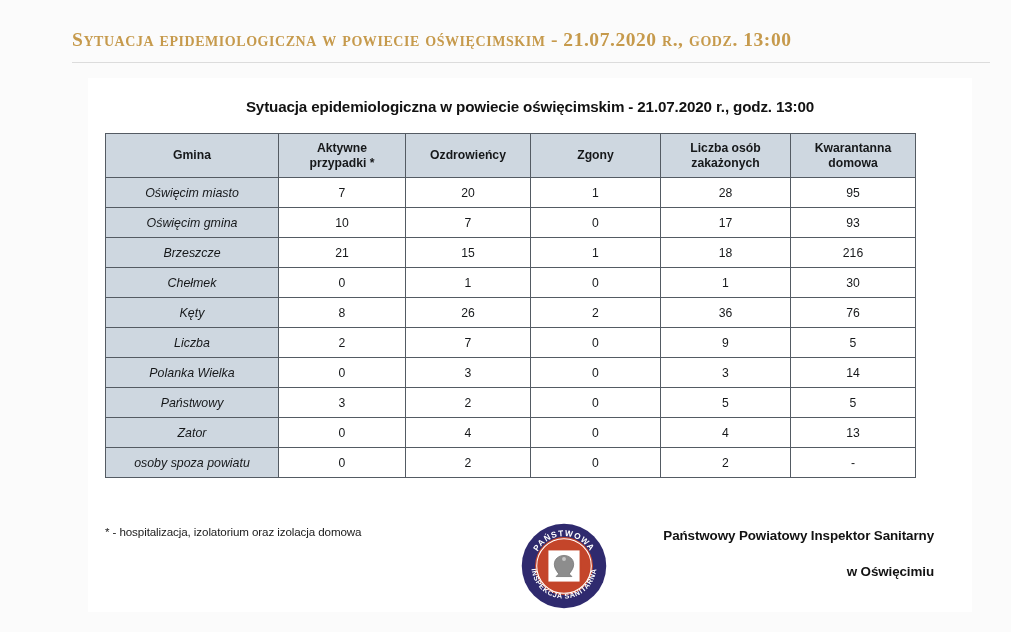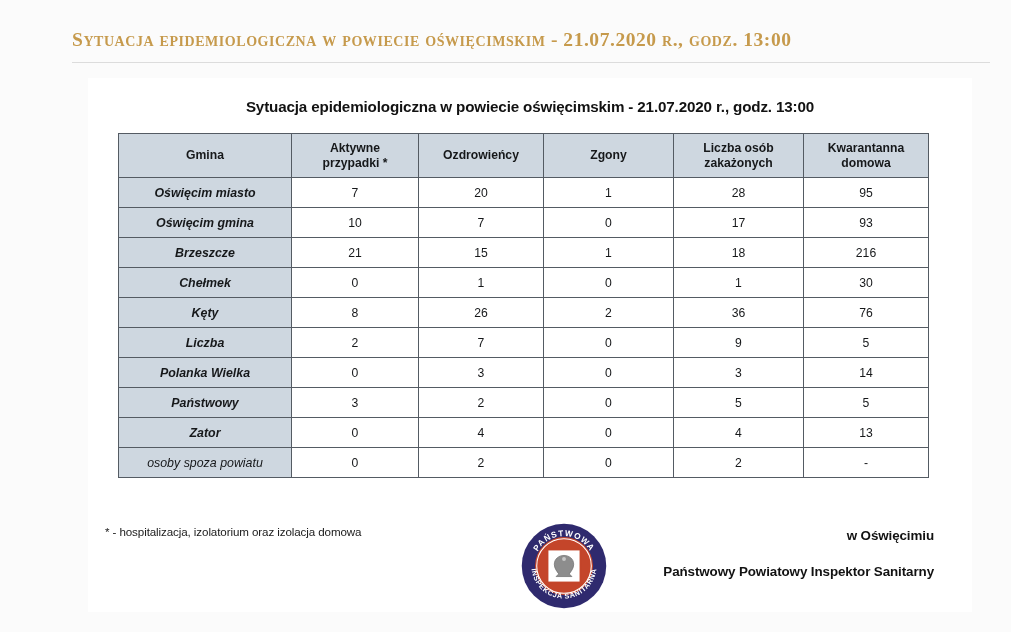--- a/index.html
+++ b/index.html
@@ -67,21 +67,21 @@
     font-size: 15.2px;
     font-weight: bold;
     color: #121212;
     letter-spacing: -0.15px;
     white-space: nowrap;
   }
 
   
   .table-wrap {
     position: absolute;
-    left: 30px;
+    left: 17px;
     top: 55px;
     width: 810px;
   }
 
   table.epi-table {
     border-collapse: collapse;
     width: 810px;
     table-layout: fixed;
   }
 
@@ -112,21 +112,21 @@
   table.epi-table tbody td {
     height: 30px;
     background: #ffffff;
     font-weight: normal;
     padding: 0 3px;
   }
 
   table.epi-table tbody td.gmina-cell {
     background: #ced7e0;
     font-style: italic;
-    font-weight: bold;
+    font-weight: normal;
     font-size: 12.4px;
   }
 
   table.epi-table tbody tr.sum-row td.gmina-cell,
   table.epi-table tbody tr.outside-row td.gmina-cell {
     font-weight: normal;
   }
 
   
   .footnote {
@@ -316,17 +316,17 @@
       <text font-family="'Liberation Sans', sans-serif" font-size="9.5" font-weight="bold" fill="#ffffff" letter-spacing="1.1">
         <textPath href="#arcTop" startOffset="50%" text-anchor="middle">PAŃSTWOWA</textPath>
       </text>
       <text font-family="'Liberation Sans', sans-serif" font-size="8.2" font-weight="bold" fill="#ffffff" letter-spacing="0.7">
         <textPath href="#arcBot" startOffset="50%" text-anchor="middle">INSPEKCJA SANITARNA</textPath>
       </text>
     </svg>
   </div>
 
   <div class="signature">
+    <div>Państwowy Powiatowy Inspektor Sanitarny</div>
     <div>w Oświęcimiu</div>
-    <div>Państwowy Powiatowy Inspektor Sanitarny</div>
   </div>
 
 </div>
 
 </body></html>

